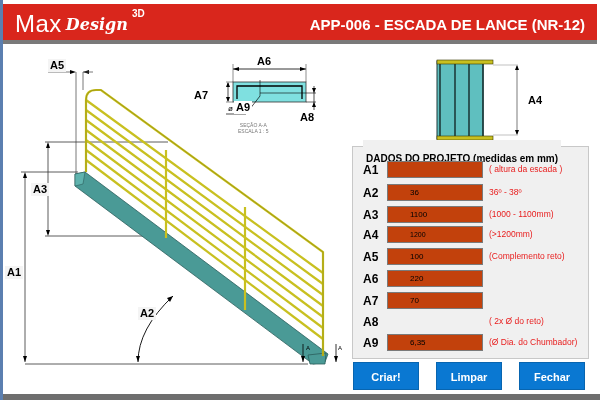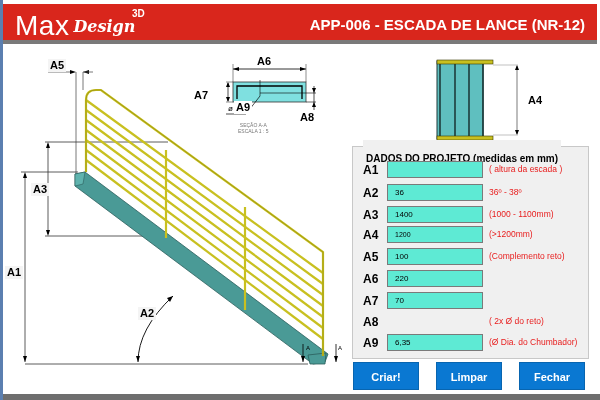--- a/index.html
+++ b/index.html
@@ -2,36 +2,36 @@
 <html><head>
 <meta charset="utf-8">
 <style>
   * { box-sizing: border-box; margin: 0; padding: 0; }
   html, body { width: 600px; height: 400px; overflow: hidden; background: #ffffff; font-family: "Liberation Sans", sans-serif; }
   .window { position: relative; width: 600px; height: 400px; background: #ffffff; }
   .left-edge { position: absolute; left: 0; top: 0; width: 3px; height: 400px; background: #5b7fb0; }
   .header { position: absolute; left: 3px; top: 4px; width: 594px; height: 36px; background: #d9261c; }
   .header-shadow { position: absolute; left: 3px; top: 40px; width: 594px; height: 4px; background: #7a7a7a; }
   .logo { position: absolute; left: 12px; top: 6px; color: #ffffff; height: 30px; white-space: nowrap; }
-  .logo-max { font-family: "Liberation Sans", sans-serif; font-size: 28px; letter-spacing: 0.5px; vertical-align: middle; }
+  .logo-max { font-family: "Liberation Sans", sans-serif; font-size: 24px; letter-spacing: 0.5px; vertical-align: middle; }
   .logo-design { font-family: "DejaVu Serif", serif; font-style: italic; font-weight: bold; font-size: 16px; margin-left: 4px; vertical-align: middle; }
   .logo-3d { position: absolute; left: 117px; top: -2px; font-size: 10px; font-weight: bold; }
   .title { position: absolute; right: 12px; top: 12px; color: #ffffff; font-weight: bold; font-size: 15px; white-space: nowrap; }
 
   .drawing { position: absolute; left: 3px; top: 44px; width: 340px; height: 346px; }
   .drawing svg { position: absolute; left: 0; top: 0; }
   .dim-label { position: absolute; font-size: 11px; font-weight: bold; color: #000; background: #f4f4f4; padding: 0 2px; line-height: 13px; }
 
   .plan-view { position: absolute; left: 400px; top: 50px; }
 
   .groupbox { position: absolute; left: 352px; top: 146px; width: 237px; height: 213px; border: 1px solid #c8c8c8; background: #f0f0f0; }
   .groupbox-title { position: absolute; left: 10px; top: -7px; font-size: 10px; font-weight: bold; color: #000; background: #f0f0f0; padding: 13px 3px; white-space: nowrap; }
   .row { position: absolute; left: 0; height: 22px; width: 235px; }
   .row-label { position: absolute; left: 10px; top: 4px; font-size: 12px; font-weight: bold; color: #000; }
-  .row-input { position: absolute; left: 34px; top: 2px; width: 96px; height: 17px; border: 1px solid #7a7a7a; background: #5eead4; font-size: 8px; padding-left: 7px; line-height: 15px; color: #000; font-family: "Liberation Sans", sans-serif; }
+  .row-input { position: absolute; left: 34px; top: 2px; width: 96px; height: 17px; border: 1px solid #7a7a7a; background: #c2410c; font-size: 8px; padding-left: 22px; line-height: 15px; color: #000; font-family: "Liberation Sans", sans-serif; }
   .row-hint { position: absolute; left: 136px; top: 5px; font-size: 8.5px; color: #e81c1c; white-space: nowrap; }
 
   .btn { position: absolute; top: 362px; width: 66px; height: 28px; background: #0a78d2; color: #ffffff; font-size: 11px; font-weight: bold; text-align: center; line-height: 28px; border: 1px solid #0865b0; cursor: pointer; }
   .bottom-bar { position: absolute; left: 3px; top: 394px; width: 597px; height: 6px; background: #6e6e6e; }
 </style>
 </head>
 <body>
 
 <div class="window">
   <div class="left-edge"></div>
@@ -164,21 +164,21 @@
       <div class="row-input"></div>
       <span class="row-hint">( altura da escada )</span>
     </div>
     <div class="row" style="top:35px;">
       <span class="row-label">A2</span>
       <div class="row-input">36</div>
       <span class="row-hint">36º - 38º</span>
     </div>
     <div class="row" style="top:57px;">
       <span class="row-label">A3</span>
-      <div class="row-input">1400</div>
+      <div class="row-input">1100</div>
       <span class="row-hint">(1000 - 1100mm)</span>
     </div>
     <div class="row" style="top:77px;">
       <span class="row-label">A4</span>
       <div class="row-input" style="font-size:7px;">1200</div>
       <span class="row-hint">(&gt;1200mm)</span>
     </div>
     <div class="row" style="top:99px;">
       <span class="row-label">A5</span>
       <div class="row-input">100</div>

